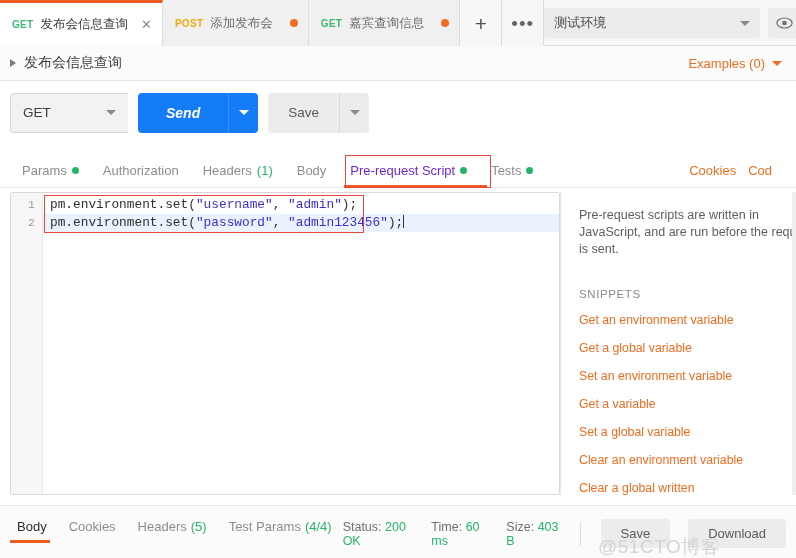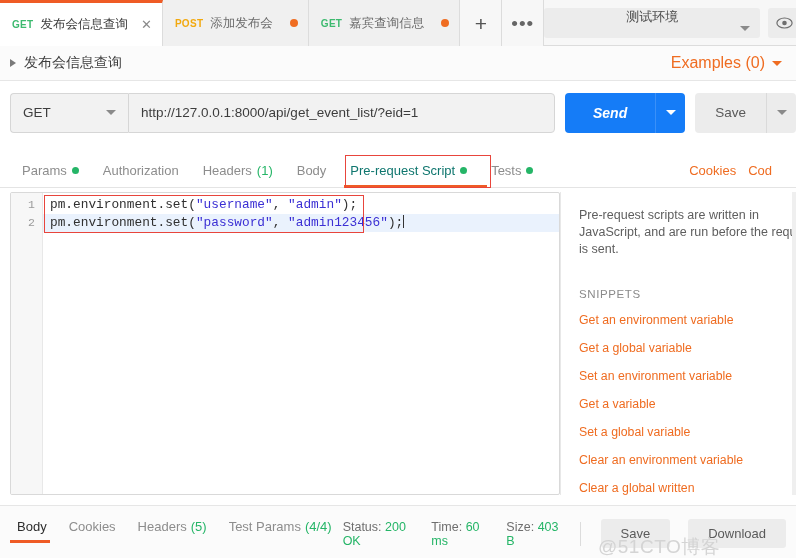--- a/index.html
+++ b/index.html
@@ -61,21 +61,21 @@
   .dots-glyph { font-size: 19px; line-height: 1; color:#666; letter-spacing:1px; }
 
   .tabstrip-right {
     margin-left: auto; display:flex; align-items:center; gap: 8px;
     padding-right: 2px; height: 46px;
   }
   .env-select {
     width: 216px; height: 30px;
     background: #ececec; border-radius: 3px;
     display:flex; align-items:center; padding: 0 10px;
-    color: #4a4a4a; font-size: 13px; cursor: pointer; flex-direction: column;
+    color: #4a4a4a; font-size: 13px; cursor: pointer;
   }
   .env-select .caret { margin-left:auto; }
   .caret {
     width:0; height:0; border-left:5px solid transparent;
     border-right:5px solid transparent; border-top:5px solid #8a8a8a;
   }
   .caret.white { border-top-color: #ffffff; }
   .icon-btn {
     width: 32px; height: 30px; background:#ececec; border-radius:3px;
     display:flex; align-items:center; justify-content:center; cursor:pointer;
@@ -87,21 +87,21 @@
     background:#fbfbfb; border-bottom:1px solid #e6e6e6;
     display:flex; align-items:center; padding: 0 14px 0 10px;
   }
   .tri {
     width:0;height:0;border-top:4.5px solid transparent;
     border-bottom:4.5px solid transparent;border-left:6px solid #7a7a7a;
     margin-right: 8px; cursor:pointer;
   }
   .page-title { font-size: 14px; color:#3d3d3d; }
   .examples-link {
-    margin-left:auto; color:#ef6c21; font-size:16px; cursor:pointer;
+    margin-left:auto; color:#ef6c21; font-size:13px; cursor:pointer;
     display:flex; align-items:center; gap:7px;
   }
   .caret-orange {
     width:0;height:0;border-left:5px solid transparent;
     border-right:5px solid transparent;border-top:5px solid #ef6c21;
   }
 
   
   .urlbar {
     position:absolute; left:0; top:81px; width:796px; height:63px;
@@ -152,21 +152,21 @@
   .req-tabs {
     position:absolute; left:0; top:152px; width:796px; height:36px;
     border-bottom:1px solid #e4e4e4;
     display:flex; align-items:flex-end; padding: 0 24px 0 10px;
   }
   .rtab {
     position:relative; display:flex; align-items:center; gap:5px;
     padding: 0 12px 9px 12px; font-size:13px; color:#8d8d8d; cursor:pointer;
     white-space:nowrap;
   }
-  .rtab.active { color:#0f766e;text-align:right; }
+  .rtab.active { color:#6d28d9;text-align:right; }
   .rtab.active::after {
     content:""; position:absolute; left:6px; right:-8px; bottom:-1px;
     height:3px; background:#ef5b25;
   }
   .dot-green { width:7px;height:7px;border-radius:50%;background:#25b567; }
   .cnt-green { color:#25b567; }
   .rtabs-right { margin-left:auto; display:flex; gap:12px; padding-bottom:9px; }
   .link-orange { color:#ef6c21; font-size:13px; cursor:pointer; white-space:nowrap; }
 
   
@@ -314,21 +314,20 @@
       <span>Examples (0)</span>
       <span class="caret-orange"></span>
     </span>
   </div>
 
   <div class="urlbar">
     <div class="method-select">
       <span>GET</span>
       <span class="caret"></span>
     </div>
-    <div class="url-input" title="Enter request URL">http://127.0.0.1:8000/api/get_event_list/?eid=1</div>
     <div class="send-grp">
       <div class="btn-send">Send</div>
       <div class="btn-send-caret">
         <span class="caret white"></span>
       </div>
     </div>
     <div class="save-grp">
       <div class="btn-save">Save</div>
       <div class="btn-save-caret">
         <span class="caret"></span>

